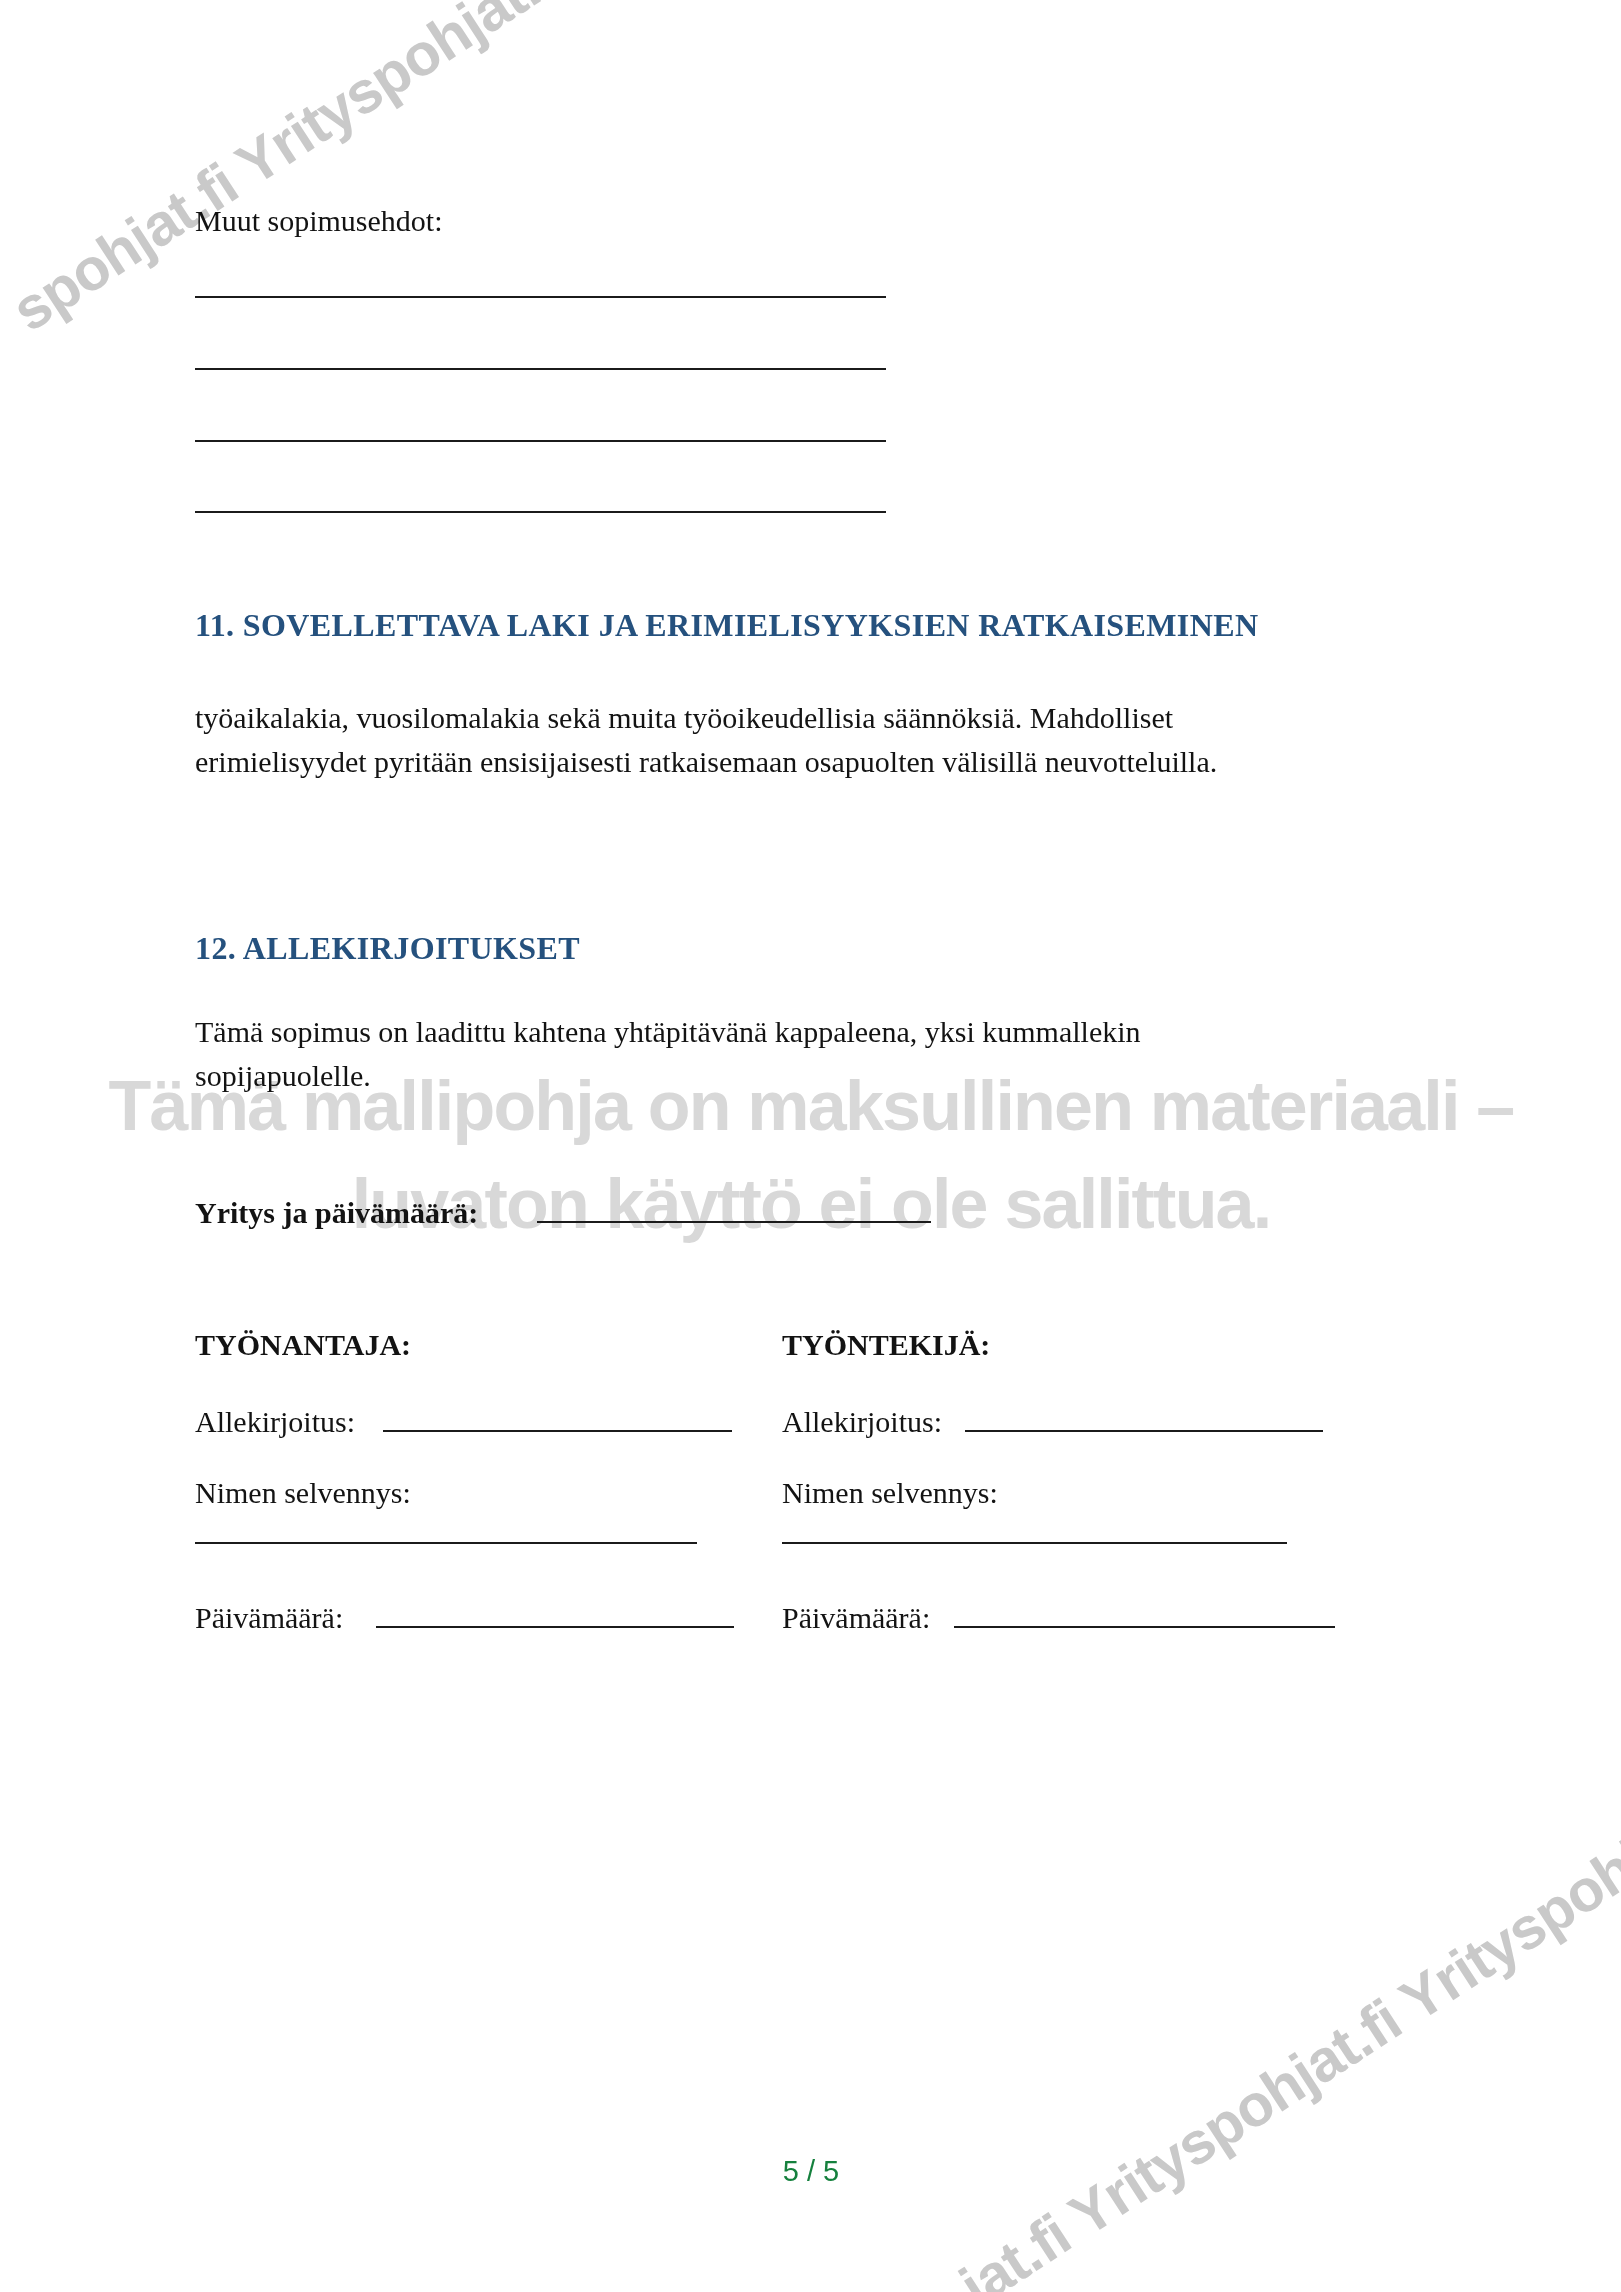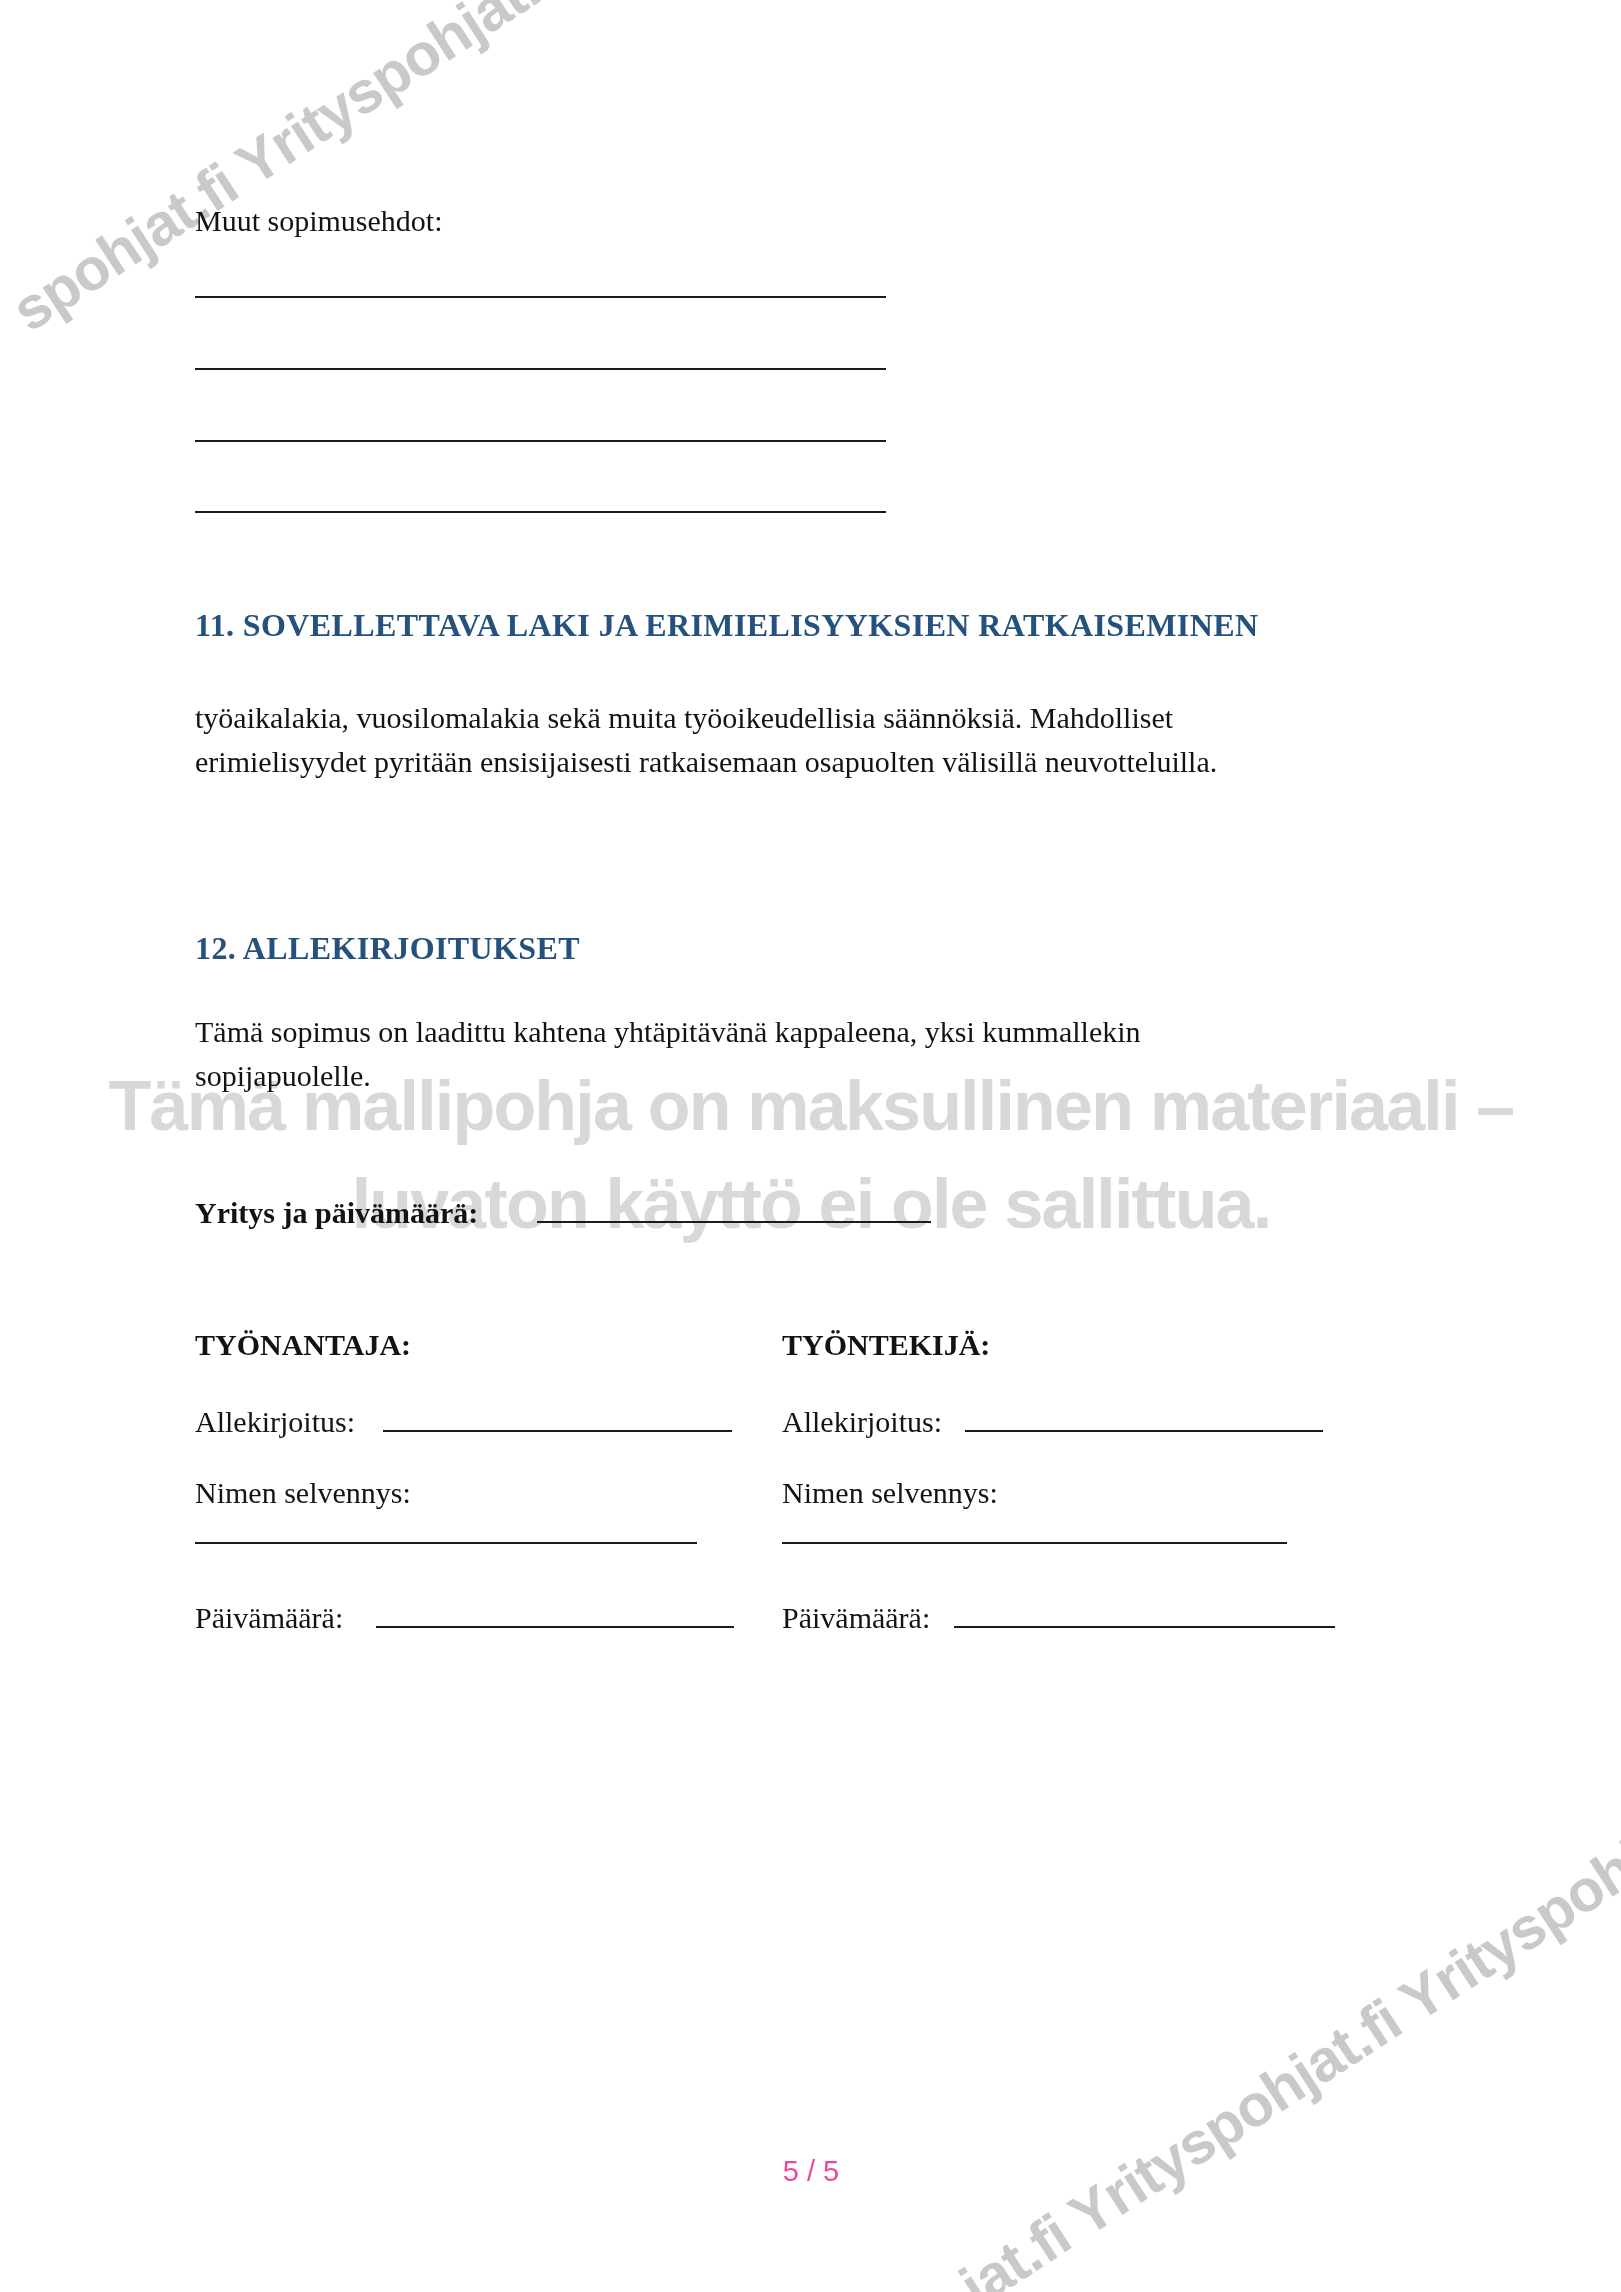--- a/index.html
+++ b/index.html
@@ -60,21 +60,21 @@
   }
   .fill-line{
     border-bottom:2.7px solid #1b1b1b;
   }
   .page-number{
     position:absolute;
     left:0;width:1622px;
     text-align:center;
     font-family:"Liberation Sans", sans-serif;
     font-size:29px;
-    color:#ec4899;
+    color:#15803d;
     top:2155px;
   }
 </style>
 </head>
 <body>
 
 <div class="page">
 
   <div class="wm-corner wm-tl">spohjat.fi Yrityspohjat.fi Yritys</div>
   <div class="wm-corner wm-br">jat.fi Yrityspohjat.fi Yrityspohjat.fi</div>

